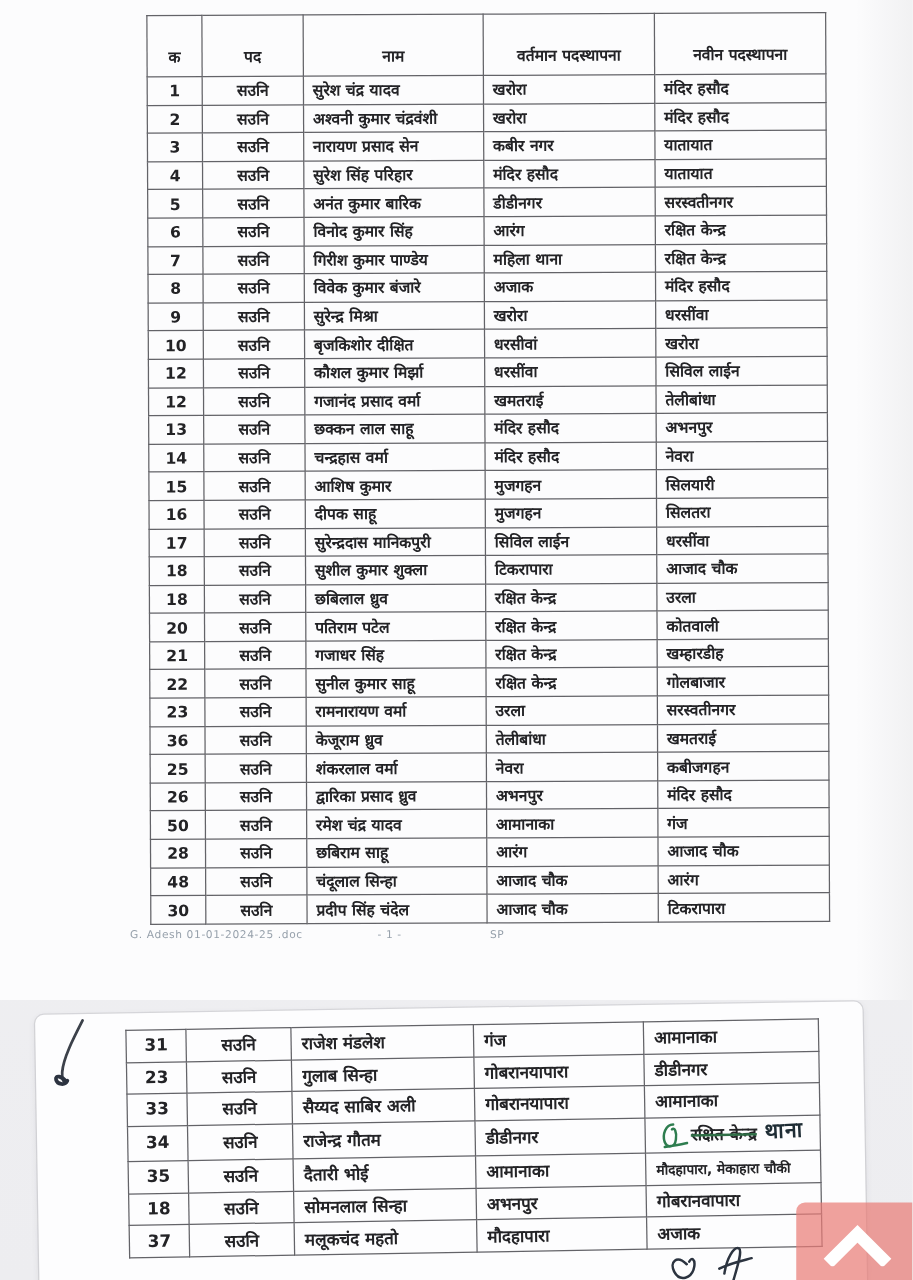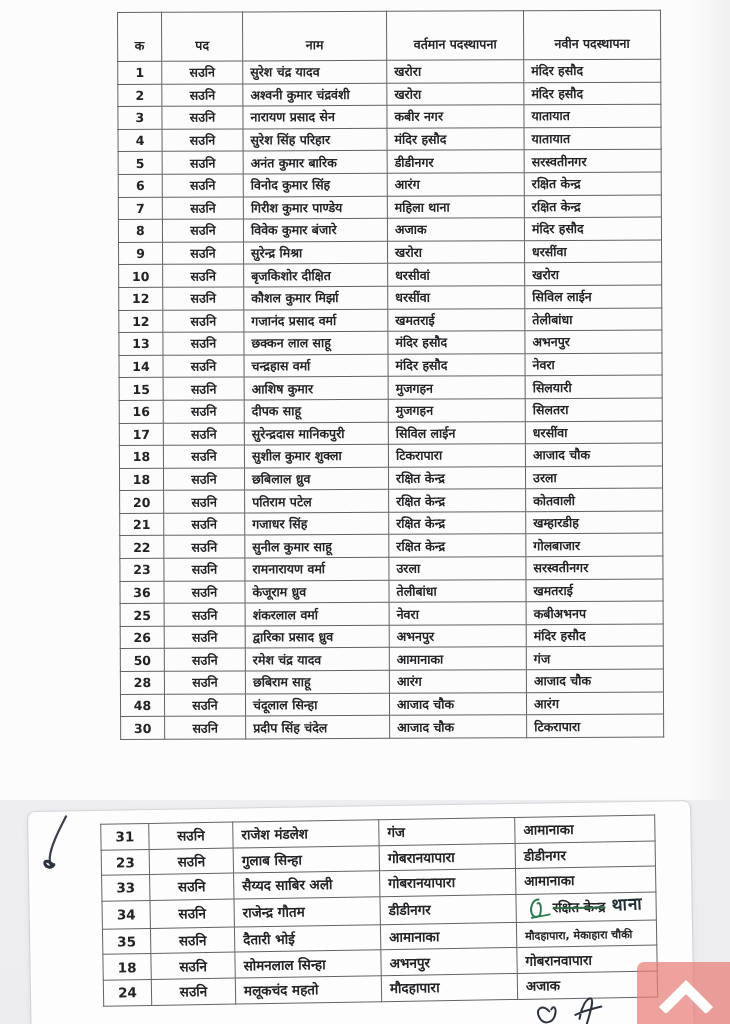--- a/index.html
+++ b/index.html
@@ -260,21 +260,21 @@
             <td class="c1">सउनि</td>
             <td class="c2">केजूराम ध्रुव</td>
             <td class="c3">तेलीबांधा</td>
             <td class="c4">खमतराई</td>
           </tr>
           <tr>
             <td class="c0">25</td>
             <td class="c1">सउनि</td>
             <td class="c2">शंकरलाल वर्मा</td>
             <td class="c3">नेवरा</td>
-            <td class="c4">कबीअभनप</td>
+            <td class="c4">कबीजगहन</td>
           </tr>
           <tr>
             <td class="c0">26</td>
             <td class="c1">सउनि</td>
             <td class="c2">द्वारिका प्रसाद ध्रुव</td>
             <td class="c3">अभनपुर</td>
             <td class="c4">मंदिर हसौद</td>
           </tr>
           <tr>
             <td class="c0">50</td>
@@ -300,20 +300,25 @@
           <tr>
             <td class="c0">30</td>
             <td class="c1">सउनि</td>
             <td class="c2">प्रदीप सिंह चंदेल</td>
             <td class="c3">आजाद चौक</td>
             <td class="c4">टिकरापारा</td>
           </tr>
         </tbody>
     </table>
 
+    <div class="footer">
+      <span class="f-left">G. Adesh 01-01-2024-25 .doc</span>
+      <span class="f-center">- 1 -</span>
+      <span class="f-right">SP</span>
+    </div>
     <div class="edge-shade"></div>
   </section>
 
   <section class="page2">
     <svg class="pen-mark" width="46" height="62" viewBox="0 0 46 62">
       <path d="M30,3 C22,18 14,33 13,44 C12.5,50 14,53 16,52" fill="none" stroke="#3c414a" stroke-width="2.2" stroke-linecap="round"></path>
       <path d="M16,52 C13,47 7,46 8,50 C9,54 15,55 17,51" fill="none" stroke="#2c3340" stroke-width="3" stroke-linecap="round"></path>
     </svg>
 
     <table class="doc t2">
@@ -363,21 +368,21 @@
             <td class="c4 small">मौदहापारा, मेकाहारा चौकी</td>
           </tr>
           <tr>
             <td class="c0">18</td>
             <td class="c1">सउनि</td>
             <td class="c2">सोमनलाल सिन्हा</td>
             <td class="c3">अभनपुर</td>
             <td class="c4">गोबरानवापारा</td>
           </tr>
           <tr>
-            <td class="c0">24</td>
+            <td class="c0">37</td>
             <td class="c1">सउनि</td>
             <td class="c2">मलूकचंद महतो</td>
             <td class="c3">मौदहापारा</td>
             <td class="c4">अजाक</td>
           </tr>
         </tbody>
     </table>
 
     <svg class="signature" width="100" height="50" viewBox="0 0 100 50">
       <path d="M18,18 C10,10 4,16 8,24 C12,32 22,30 24,20 C25,14 22,12 20,16" fill="none" stroke="#2c3440" stroke-width="2" stroke-linecap="round"></path>

